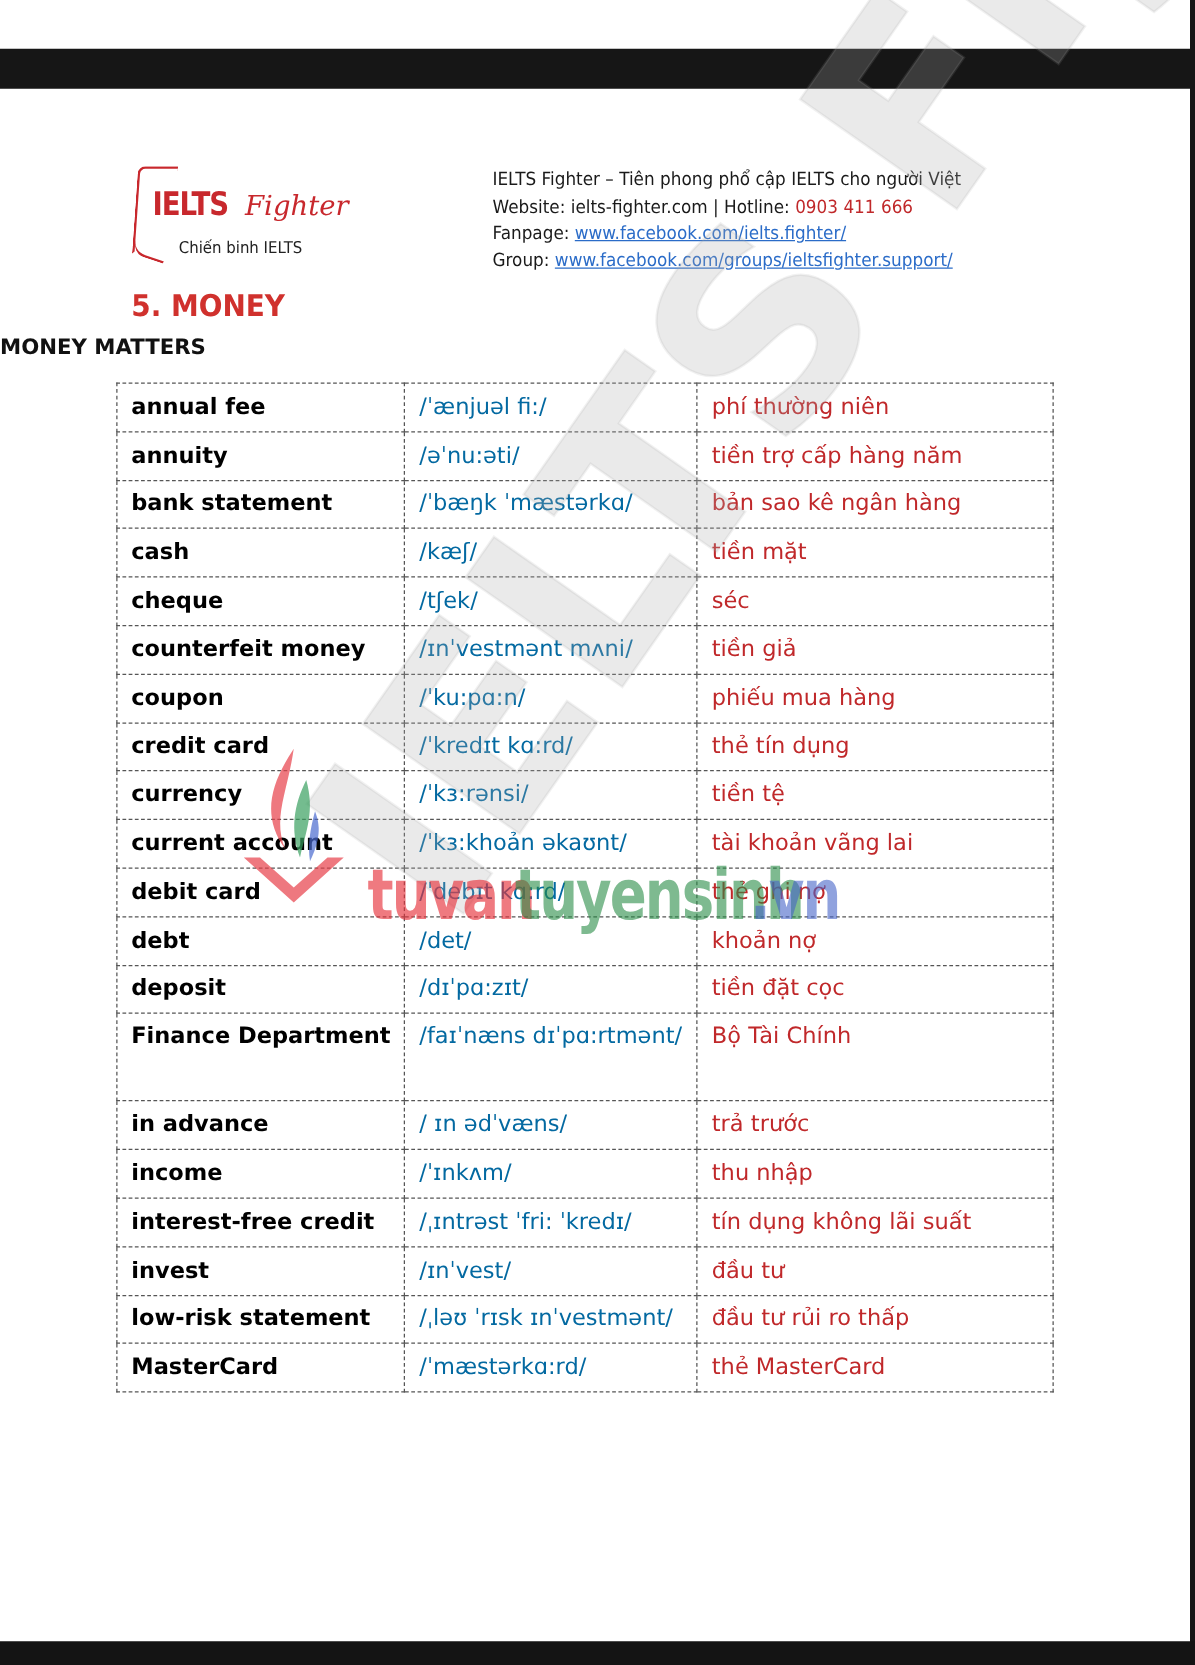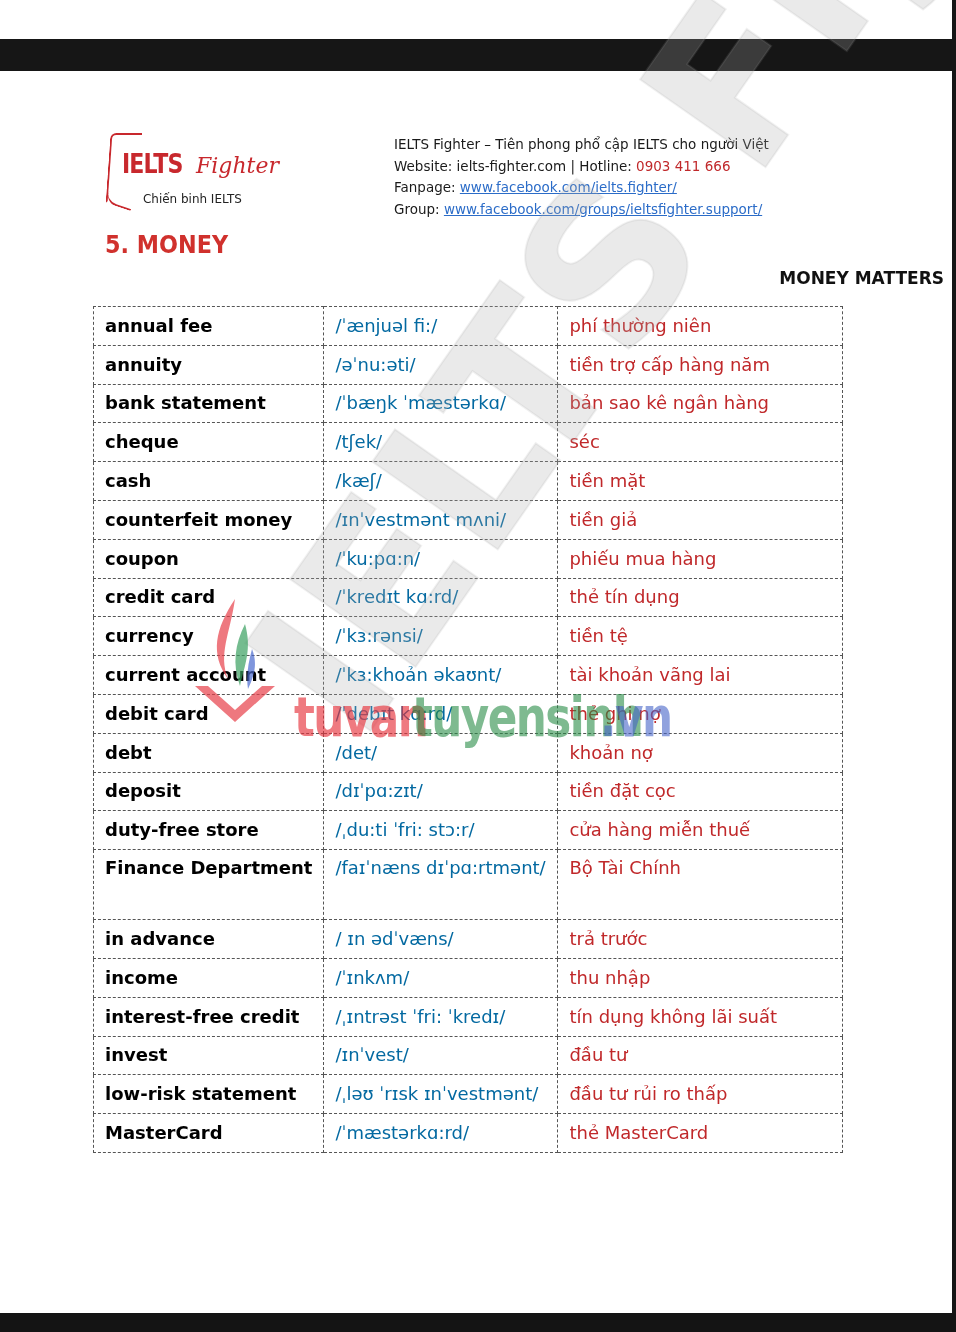--- a/index.html
+++ b/index.html
@@ -42,21 +42,21 @@
   }
 
   
   .info { position: absolute; left: 394px; top: 19px; font-size: 14.5px; line-height: 21.5px; color: #1a1a1a;
           font-family: "DejaVu Sans", sans-serif; transform: scaleX(0.93); transform-origin: left; white-space: nowrap; }
   .info .red { color: #c0282a; }
   .info a { color: #2b6cc8; text-decoration: underline; }
 
   .section-title { position: absolute; left: 105px; top: 116px; font-size: 24px; font-weight: bold; color: #d0312d;
                    font-family: "DejaVu Sans", sans-serif; transform: scaleX(0.93); transform-origin: left; }
-  .table-title { position: absolute; left: 0; width: 944px; top: 153px; text-align: right; font-size: 17px; font-weight: bold; color: #111;
+  .table-title { position: absolute; left: 0; width: 944px; top: 153px; text-align: left; font-size: 17px; font-weight: bold; color: #111;
                  font-family: "DejaVu Sans", sans-serif; }
 
   
   .vocab {
     position: absolute; left: 93px; top: 191px; border-collapse: collapse;
     font-family: "DejaVu Sans", sans-serif; font-size: 18px;
   }
   .vocab td {
     border: 1px dashed #555; padding: 0 11px; height: 37.8px; vertical-align: middle;
     white-space: nowrap; line-height: 26px;
@@ -119,30 +119,30 @@
           <td class="term">annuity</td>
           <td class="ipa">/əˈnu:əti/</td>
           <td class="vi">tiền trợ cấp hàng năm</td>
         </tr>
         <tr>
           <td class="term">bank statement</td>
           <td class="ipa">/ˈbæŋk ˈmæstərkɑ/</td>
           <td class="vi">bản sao kê ngân hàng</td>
         </tr>
         <tr>
+          <td class="term">cash</td>
+          <td class="ipa">/kæʃ/</td>
+          <td class="vi">tiền mặt</td>
+        </tr>
+        <tr>
           <td class="term">cheque</td>
           <td class="ipa">/tʃek/</td>
           <td class="vi">séc</td>
         </tr>
         <tr>
-          <td class="term">cash</td>
-          <td class="ipa">/kæʃ/</td>
-          <td class="vi">tiền mặt</td>
-        </tr>
-        <tr>
           <td class="term">counterfeit money</td>
           <td class="ipa">/ɪnˈvestmənt mʌni/</td>
           <td class="vi">tiền giả</td>
         </tr>
         <tr>
           <td class="term">coupon</td>
           <td class="ipa">/ˈku:pɑ:n/</td>
           <td class="vi">phiếu mua hàng</td>
         </tr>
         <tr>
@@ -167,25 +167,20 @@
         </tr>
         <tr>
           <td class="term">debt</td>
           <td class="ipa">/det/</td>
           <td class="vi">khoản nợ</td>
         </tr>
         <tr>
           <td class="term">deposit</td>
           <td class="ipa">/dɪˈpɑ:zɪt/</td>
           <td class="vi">tiền đặt cọc</td>
-        </tr>
-        <tr>
-          <td class="term">duty-free store</td>
-          <td class="ipa">/ˌdu:ti ˈfri: stɔ:r/</td>
-          <td class="vi">cửa hàng miễn thuế</td>
         </tr>
         <tr class="tall">
           <td class="term">Finance Department</td>
           <td class="ipa wrap">/faɪˈnæns dɪˈpɑ:rtmənt/</td>
           <td class="vi">Bộ Tài Chính</td>
         </tr>
         <tr>
           <td class="term">in advance</td>
           <td class="ipa">/ ɪn ədˈvæns/</td>
           <td class="vi">trả trước</td>

